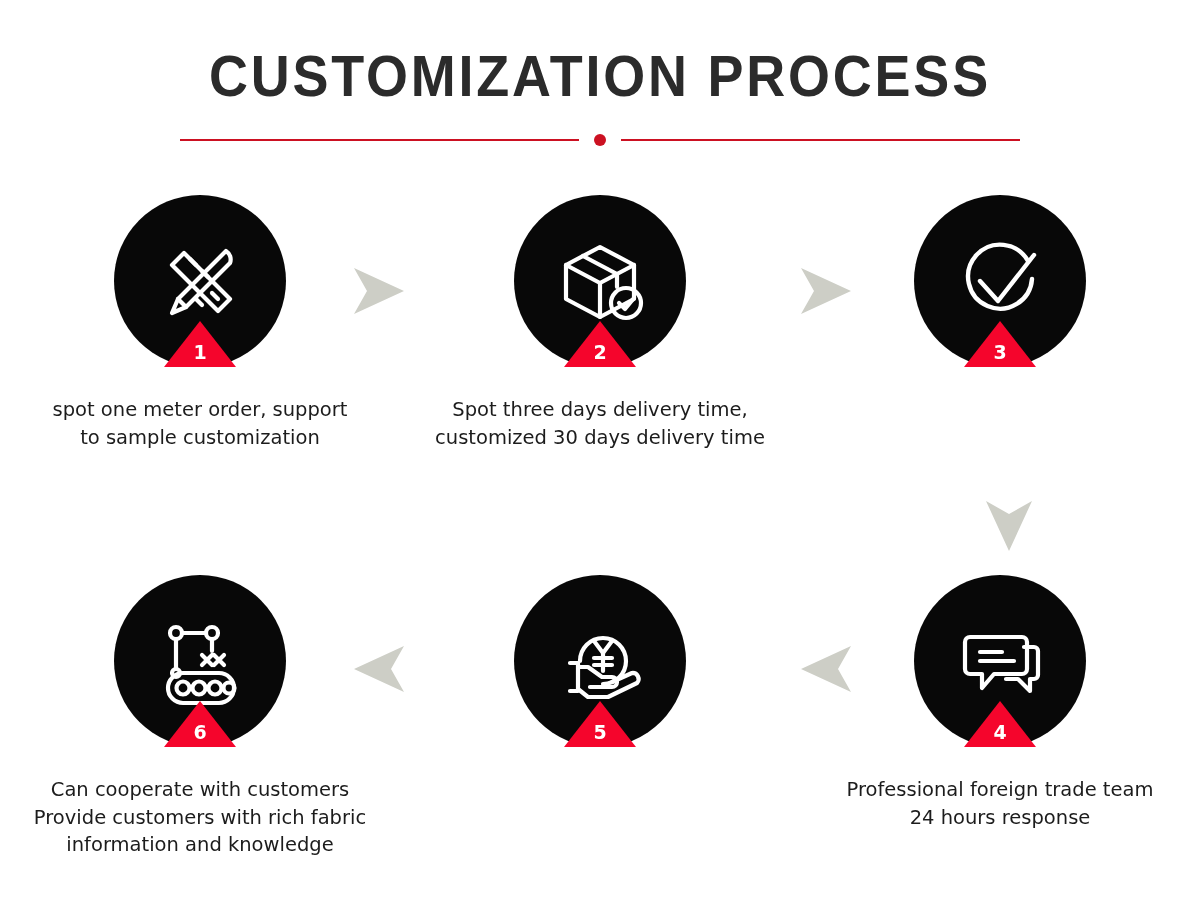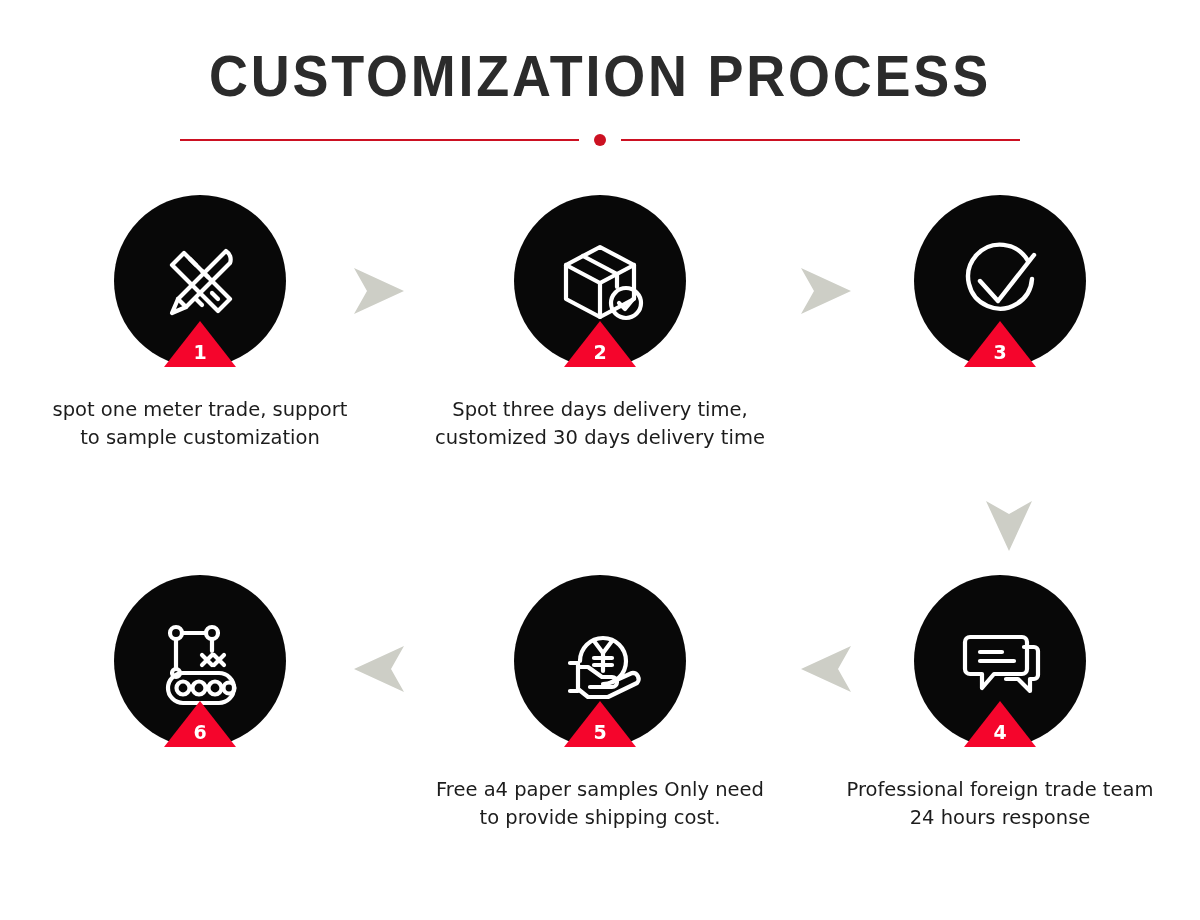--- a/index.html
+++ b/index.html
@@ -176,21 +176,21 @@
           <path d="M50 74 L56 80" transform="translate(-4,-6)"></path>
 
           <path d="M76 20 a10 10 0 0 1 4 12 L36 76 L22 82 L28 68 Z"></path>
           <path d="M28 68 L36 76"></path>
         </svg>
       </div>
       <div class="badge">
         <span class="badge-num">1</span>
       </div>
     </div>
-    <div class="caption">spot one meter trade, support
+    <div class="caption">spot one meter order, support
 to sample customization</div>
   </div>
 
   <div class="step">
     <div class="circle-wrap">
       <div class="circle">
         <svg viewBox="0 0 100 100" fill="none" stroke="#ffffff" stroke-width="4.2" stroke-linecap="round" stroke-linejoin="round">
           <path d="M50 16 L84 34 L84 68 L50 86 L16 68 L16 34 Z"></path>
           <path d="M16 34 L50 52 L84 34"></path>
           <path d="M50 52 L50 86"></path>
@@ -243,20 +243,23 @@
           <circle cx="33" cy="77" r="6.5"></circle>
           <circle cx="49" cy="77" r="6.5"></circle>
           <circle cx="65" cy="77" r="6.5"></circle>
           <circle cx="79" cy="77" r="5.5"></circle>
         </svg>
       </div>
       <div class="badge">
         <span class="badge-num">6</span>
       </div>
     </div>
+    <div class="caption">Can cooperate with customers
+Provide customers with rich fabric
+information and knowledge</div>
   </div>
 
   <div class="step">
     <div class="circle-wrap">
       <div class="circle">
         <svg viewBox="0 0 100 100" fill="none" stroke="#ffffff" stroke-width="4.2" stroke-linecap="round" stroke-linejoin="round">
 
           <path d="M30 50 A23 23 0 1 1 53 73"></path>
 
           <path d="M44 30 L53 42 L62 30"></path>
@@ -266,22 +269,20 @@
 
           <path d="M20 52 L28 52 L28 80 L20 80"></path>
           <path d="M28 56 L38 56 L52 66 L62 66 a5 5 0 0 1 0 10 L40 76"></path>
           <path d="M62 71 L82 62 a6 6 0 0 1 5 10 L58 86 L38 86 L28 78"></path>
         </svg>
       </div>
       <div class="badge">
         <span class="badge-num">5</span>
       </div>
     </div>
-    <div class="caption">Free a4 paper samples Only need
-to provide shipping cost.</div>
   </div>
 
   <div class="step">
     <div class="circle-wrap">
       <div class="circle">
         <svg viewBox="0 0 100 100" fill="none" stroke="#ffffff" stroke-width="4.2" stroke-linecap="round" stroke-linejoin="round">
 
           <path d="M74 36 L84 36 a4 4 0 0 1 4 4 L88 64 a4 4 0 0 1 -4 4 L80 68 L80 80 L68 68 L56 68"></path>
 
           <path d="M20 26 L72 26 a5 5 0 0 1 5 5 L77 58 a5 5 0 0 1 -5 5 L44 63 L32 77 L32 63 L20 63 a5 5 0 0 1 -5 -5 L15 31 a5 5 0 0 1 5 -5 Z"></path>

